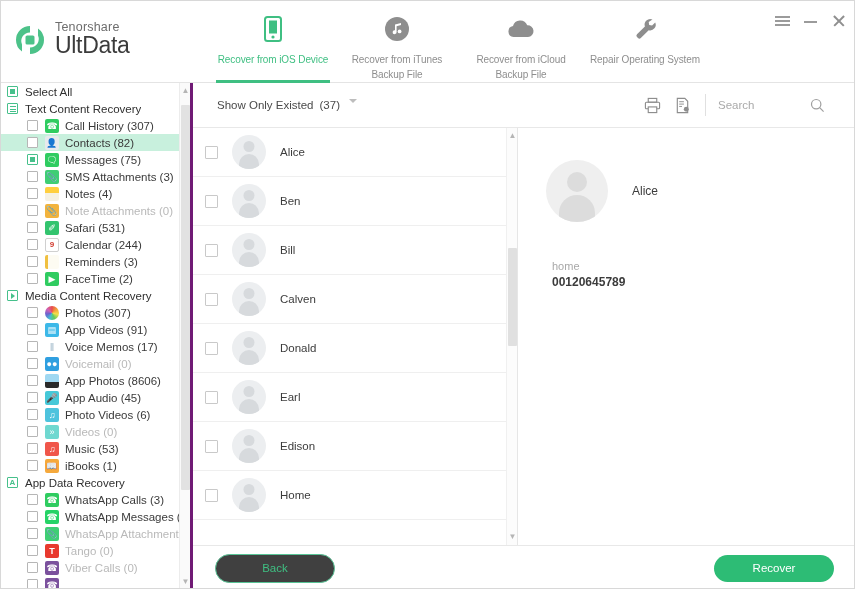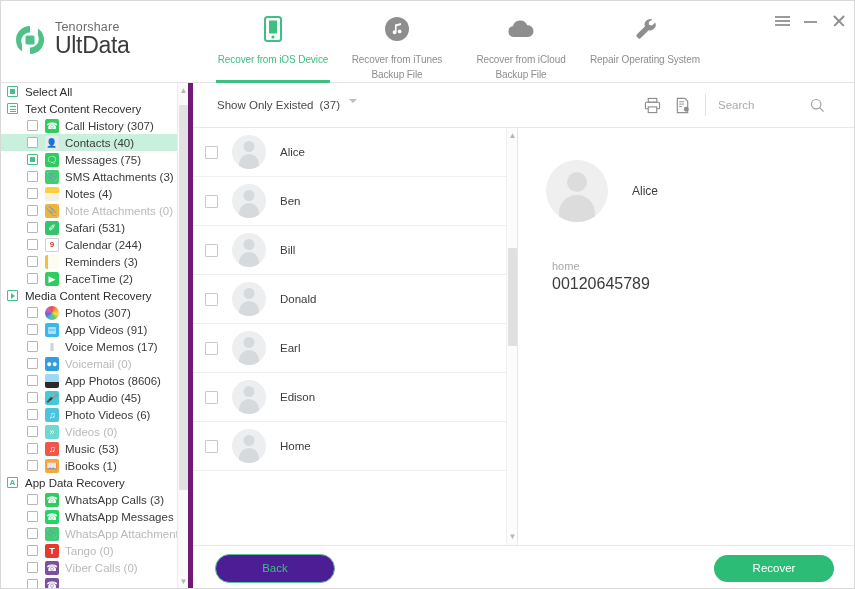--- a/index.html
+++ b/index.html
@@ -76,21 +76,21 @@
   .wc-min i { position: absolute; left: 1px; top: 8px; width: 13px; height: 1.6px; background: #9b9b9b; }
   .wc-close i { position: absolute; left: 1px; top: 7px; width: 14px; height: 1.6px; background: #8f8f8f; }
   .wc-close i:first-child { transform: rotate(45deg); }
   .wc-close i:last-child { transform: rotate(-45deg); }
 
   
   .sidebar {
     position: absolute; left: 0; top: 82px;
     width: 192px; height: 507px;
     background: #ffffff;
-    border-right: 5px solid #701a75;
+    border-right: 3px solid #701a75;
     overflow: hidden;
   }
   .side-scroll { position: absolute; top: 0; left: 0; width: 192px; height: 507px; }
   .srow {
     display: flex; align-items: center;
     height: 17px; padding-left: 6px;
     font-size: 11.5px; color: #3a3a3a;
     white-space: nowrap; cursor: pointer;
   }
   .srow.group { font-size: 11.5px; color: #2f2f2f; }
@@ -206,33 +206,33 @@
     content:""; position:absolute; left:50%; top:12px; transform:translateX(-50%);
     width:20px; height:20px; border-radius:50%; background:#dcdcdc;
   }
   .davatar::after {
     content:""; position:absolute; left:50%; top:35px; transform:translateX(-50%);
     width:36px; height:28px; border-radius:18px 18px 0 0; background:#dcdcdc;
   }
   .dname { font-size: 12px; color: #3c3c3c; }
   .dfields { padding: 38px 0 0 34px; }
   .dlabel { font-size: 11px; color: #a8a8a8; margin-bottom: 3px; }
-  .dvalue { font-size: 16px; color: #3c3c3c; }
+  .dvalue { font-size: 12px; color: #3c3c3c; font-weight: bold; }
 
   
   .footer {
     position: absolute; left: 0; bottom: 0;
     width: 663px; height: 45px;
     border-top: 1px solid #e8e8e8; background: #fff;
     display: flex; align-items: center;
   }
   .btn-back {
     margin-left: 22px; width: 120px; height: 29px;
     border: 1px solid #58c496; border-radius: 15px;
-    background: #4c1d95; color: #3fbf82; font-size: 11.5px;
+    background: #404040; color: #3fbf82; font-size: 11.5px;
     font-family: inherit; cursor: pointer;
   }
   .btn-recover {
     position: absolute; right: 22px; width: 120px; height: 27px;
     border: none; border-radius: 15px;
     background: #2dbc75; color: #ffffff; font-size: 11.5px;
     font-family: inherit; cursor: pointer;
   }
 </style>
 </head>
@@ -331,21 +331,21 @@
           <span class="slabel">Text Content Recovery</span>
         </div>
         <div class="srow item">
           <span class="cbx"></span>
           <span class="sicon" style="background: rgb(47, 204, 96);">☎</span>
           <span class="slabel">Call History (307)</span>
         </div>
         <div class="srow item sel">
           <span class="cbx"></span>
           <span class="sicon" style="background: rgb(232, 234, 237); color: rgb(126, 139, 153);">👤</span>
-          <span class="slabel">Contacts (40)</span>
+          <span class="slabel">Contacts (82)</span>
         </div>
         <div class="srow item">
           <span class="cbx teal"></span>
           <span class="sicon" style="background: rgb(47, 204, 96);">🗨</span>
           <span class="slabel">Messages (75)</span>
         </div>
         <div class="srow item">
           <span class="cbx"></span>
           <span class="sicon" style="background: rgb(63, 206, 116);">📎</span>
           <span class="slabel">SMS Attachments (3)</span>
@@ -526,20 +526,25 @@
               <span class="cname">Ben</span>
             </div>
             <div class="crow">
               <span class="ccb"></span>
               <span class="avatar"></span>
               <span class="cname">Bill</span>
             </div>
             <div class="crow">
               <span class="ccb"></span>
               <span class="avatar"></span>
+              <span class="cname">Calven</span>
+            </div>
+            <div class="crow">
+              <span class="ccb"></span>
+              <span class="avatar"></span>
               <span class="cname">Donald</span>
             </div>
             <div class="crow">
               <span class="ccb"></span>
               <span class="avatar"></span>
               <span class="cname">Earl</span>
             </div>
             <div class="crow">
               <span class="ccb"></span>
               <span class="avatar"></span>

